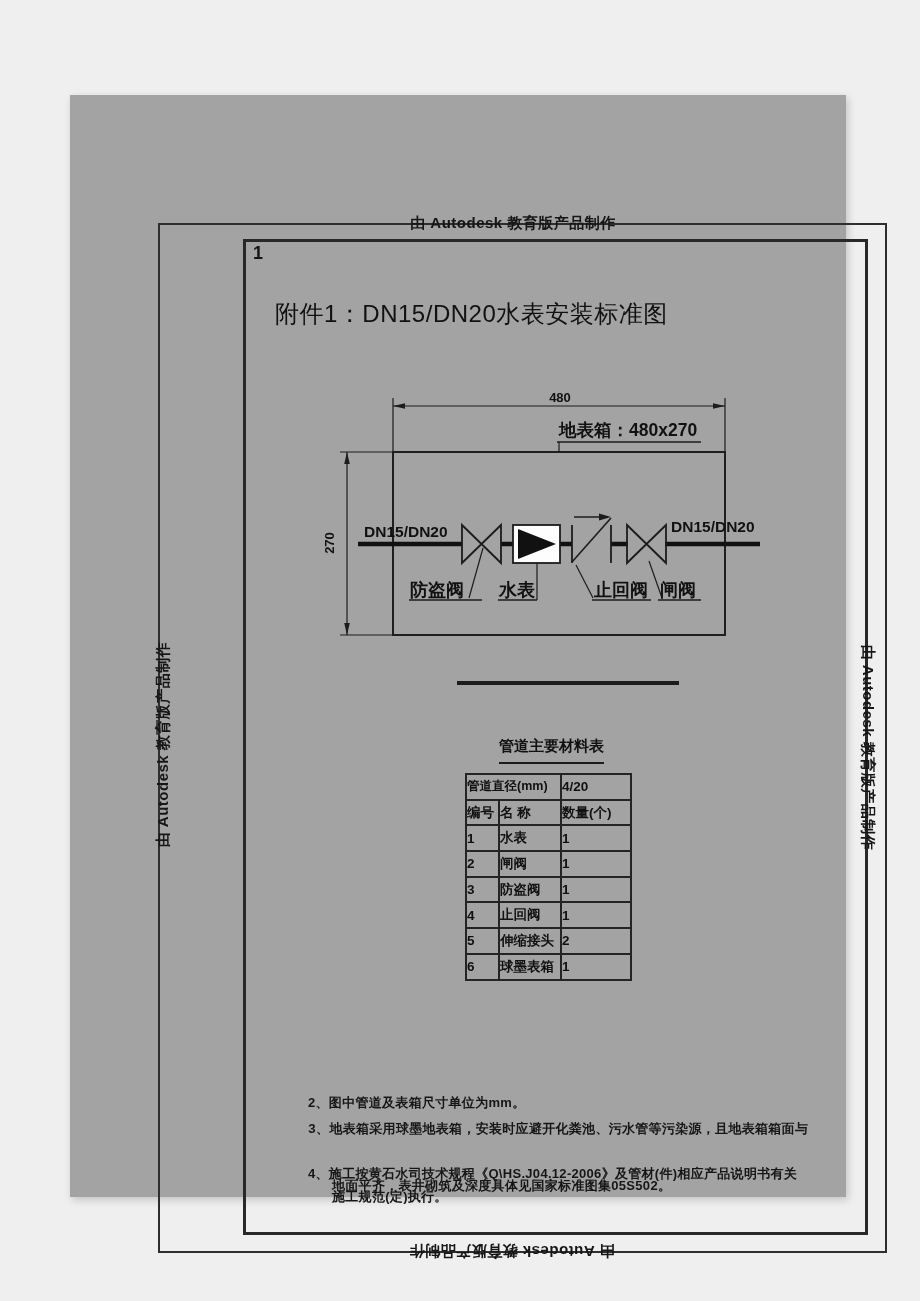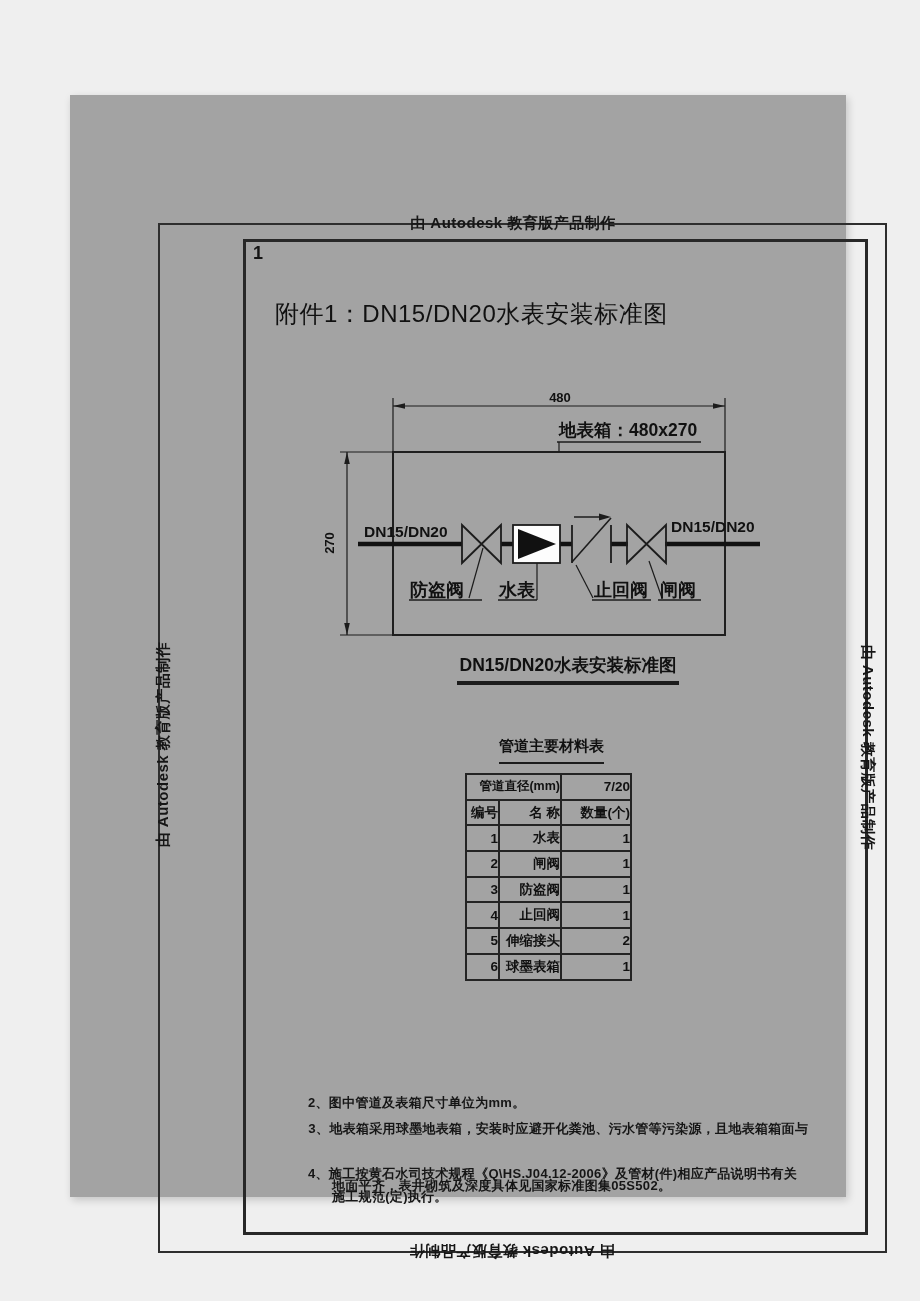--- a/index.html
+++ b/index.html
@@ -23,21 +23,21 @@
   .diagram-svg{position:absolute;left:240px;top:288px;}
   .dtext{font-weight:bold;fill:#111;font-family:"Liberation Sans","DejaVu Sans",sans-serif;}
   .caption{position:absolute;left:385px;top:558px;width:226px;text-align:center;
       font-size:17.5px;font-weight:bold;color:#111;white-space:nowrap;}
   .caption-underline{position:absolute;left:387px;top:586px;width:222px;height:4px;
       border-top:2px solid #1c1c1c;border-bottom:2px solid #1c1c1c;box-sizing:border-box;}
   .table-title{position:absolute;left:429px;top:642px;font-size:15px;font-weight:bold;color:#111;
       border-bottom:2px solid #1c1c1c;padding-bottom:6px;white-space:nowrap;}
   .mat-table{position:absolute;left:395px;top:678px;width:165px;border-collapse:collapse;
       table-layout:fixed;}
-  .mat-table td{border:2px solid #242424;height:23.7px;text-align:right;vertical-align:middle;
+  .mat-table td{border:2px solid #242424;height:23.7px;text-align:left;vertical-align:middle;
       font-size:13.5px;font-weight:bold;color:#111;padding:0;white-space:nowrap;overflow:hidden;}
   .note-line{position:absolute;font-size:13px;font-weight:bold;color:#161616;
       letter-spacing:0.3px;white-space:nowrap;}
 </style>
 </head>
 <body>
 
 <div class="screen">
   <div class="page">
 
@@ -116,35 +116,34 @@
       <text class="dtext" x="524" y="501" font-size="18">止回阀</text>
 
       <g>
         <path d="M557,430 L557,468 L596,430 L596,468 Z" fill="none" stroke="#1c1c1c" stroke-width="1.8"></path>
         <line x1="579" y1="466" x2="592" y2="503" stroke="#1c1c1c" stroke-width="1.2"></line>
         <line x1="588" y1="505" x2="631" y2="505" stroke="#1c1c1c" stroke-width="1.4"></line>
       </g>
       <text class="dtext" x="590" y="501" font-size="18">闸阀</text>
     </svg>
 
-    <div class="caption">DN15/DN20水表安装标准图</div>
     <div class="caption-underline"></div>
 
     <div class="table-title">管道主要材料表</div>
 
     <table class="mat-table">
       <colgroup>
           <col style="width:33px">
           <col style="width:62px">
           <col style="width:70px">
         </colgroup>
       <tbody>
           <tr>
         <td colspan="2" style="font-size:12.5px">管道直径(mm)</td>
-        <td>7/20</td>
+        <td>4/20</td>
       </tr>
       <tr>
         <td>编号</td>
         <td>名 称</td>
         <td>数量(个)</td>
       </tr>
       <tr>
         <td>1</td>
         <td>水表</td>
         <td>1</td>

